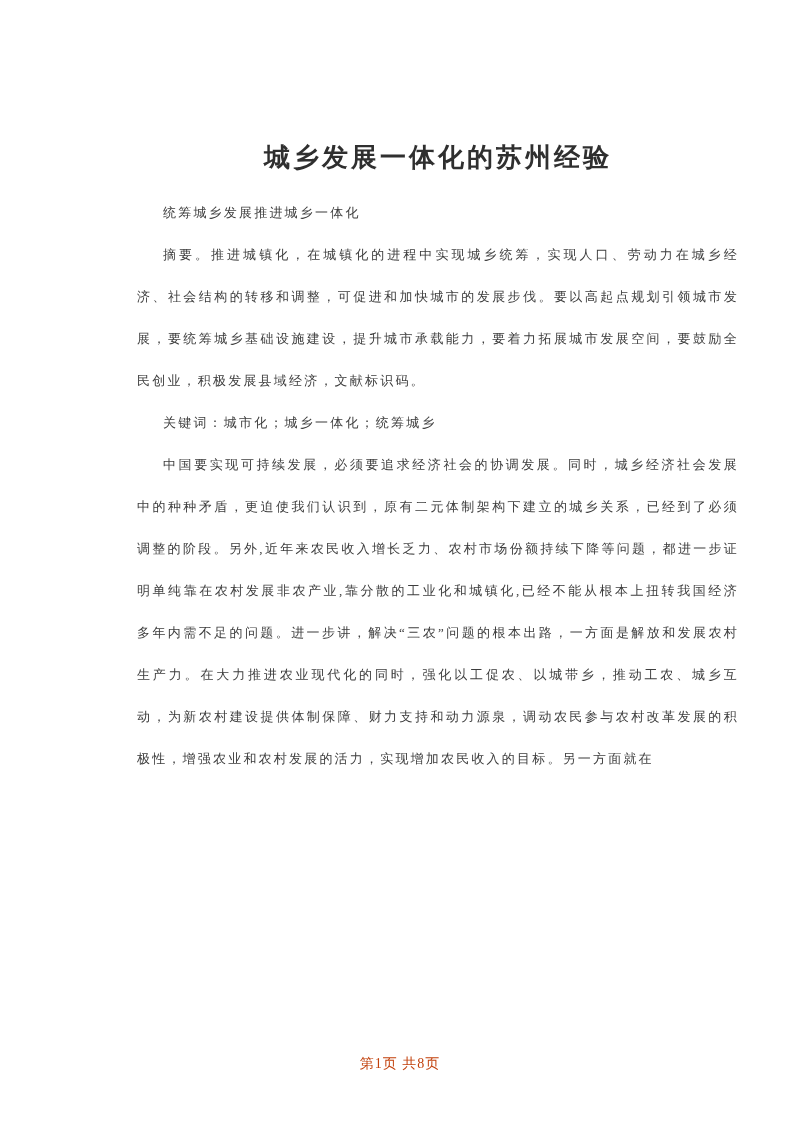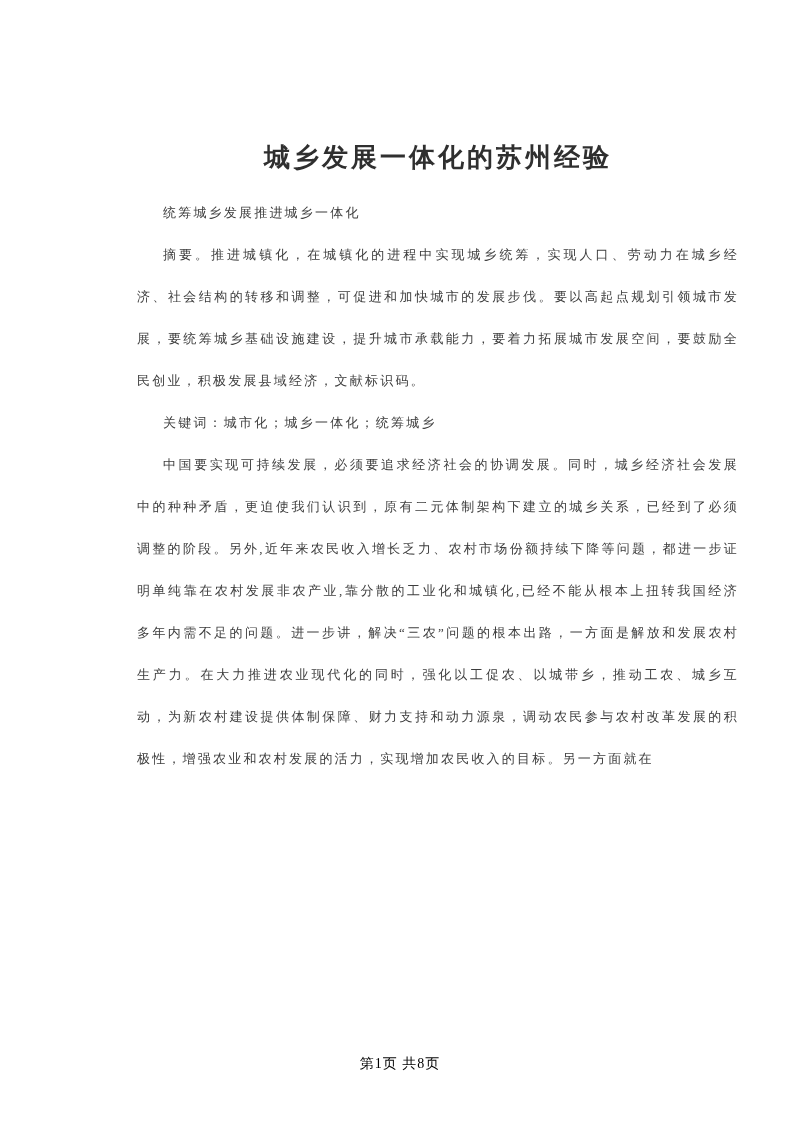--- a/index.html
+++ b/index.html
@@ -44,21 +44,21 @@
     word-break: break-all;
   }
   .page-footer {
     position: absolute;
     bottom: 58px;
     left: 0;
     width: 100%;
     text-align: center;
     font-size: 14px;
     letter-spacing: 1px;
-    color: #000000;
+    color: #c2410c;
   }
 </style>
 </head>
 <body>
 
 <div class="page">
   <div class="content">
     <h1 class="doc-title">城乡发展一体化的苏州经验</h1>
     <div class="body-text">
         <p class="para">统筹城乡发展推进城乡一体化</p>

